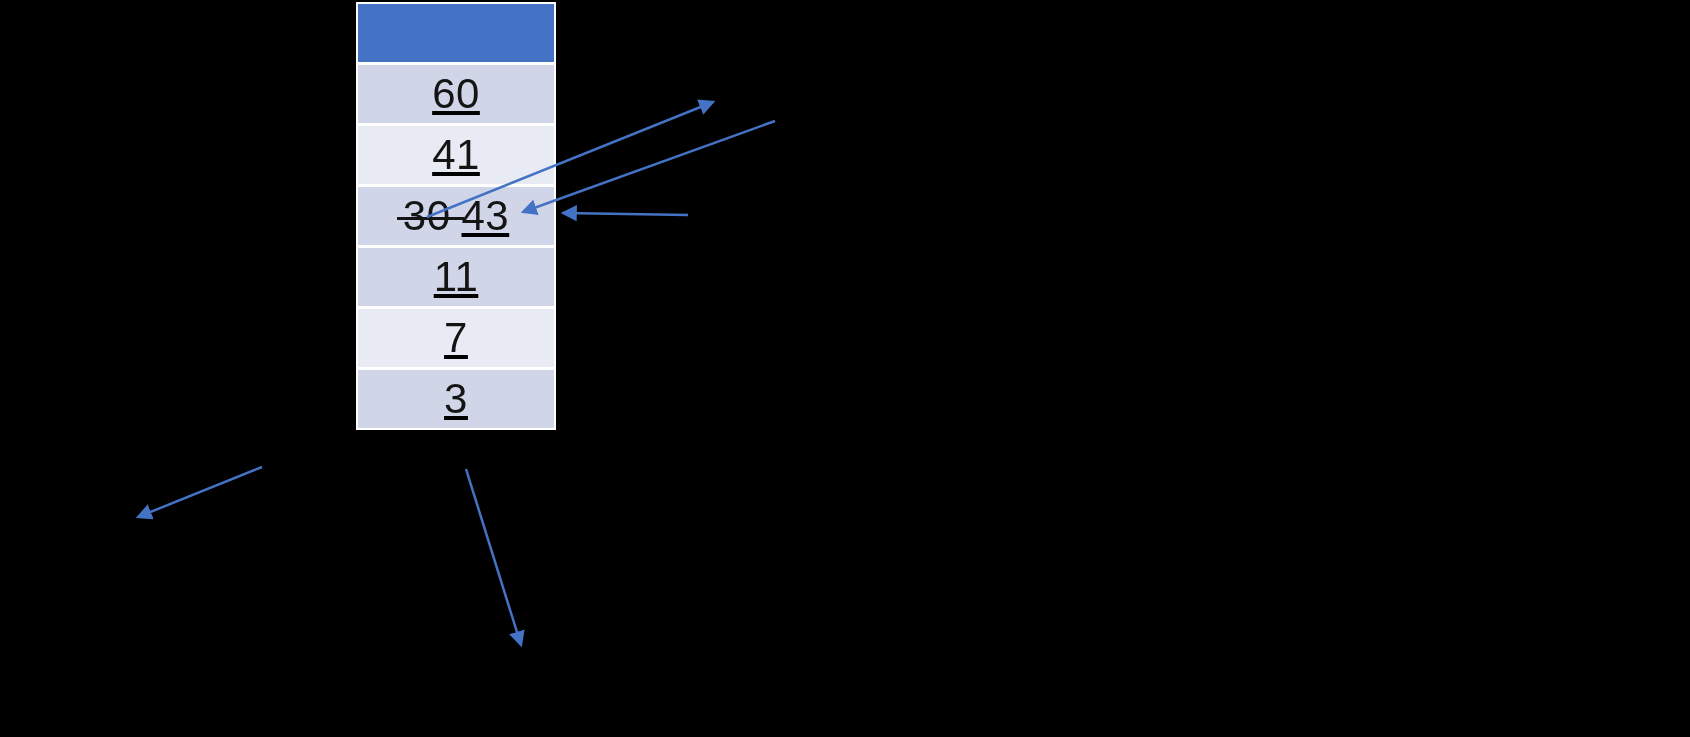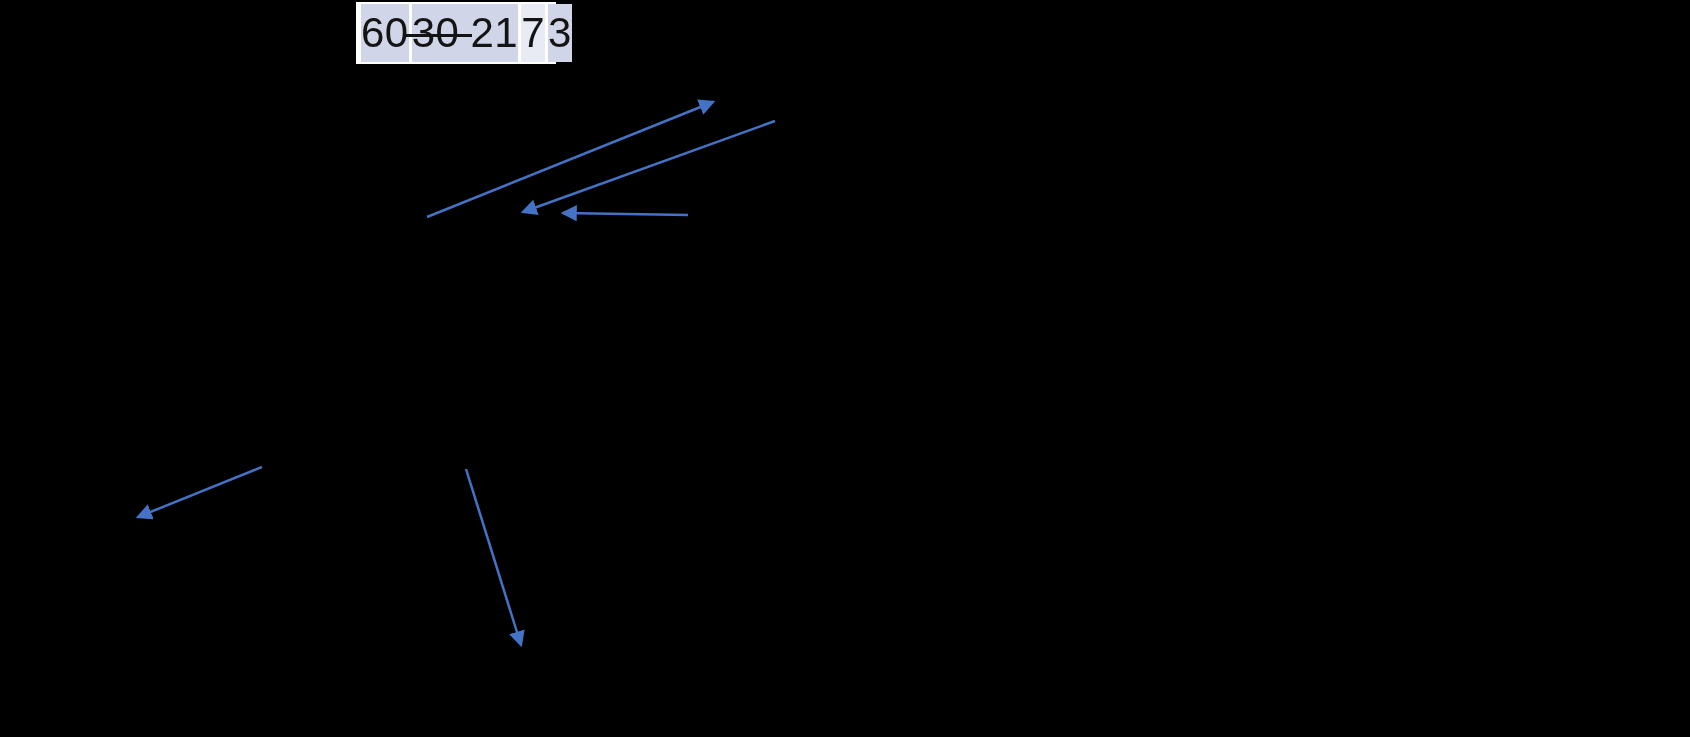--- a/index.html
+++ b/index.html
@@ -17,21 +17,23 @@
   }
   .values-table {
     position: absolute;
     left: 356px;
     top: 2px;
     width: 200px;
     box-sizing: border-box;
     background: var(--table-border, #fff);
     padding: 2px;
     display: flex;
+    flex-direction: column;
     gap: 3px;
+    text-decoration: underline;
   }
   .band {
     height: 58px;
     line-height: 58px;
     text-align: center;
     font-size: 42px;
     color: var(--text, #141414);
     letter-spacing: 0.5px;
     white-space: nowrap;
   }
@@ -66,26 +68,32 @@
 
 <div class="stage">
 
   <div class="values-table">
     <div class="band thead"></div>
 
     <div class="band r-dark">
       <span>60</span>
     </div>
 
+    <div class="band r-light">
+      <span>41</span>
+    </div>
 
     <div class="band r-dark">
-      <span class="struck">30</span><span>21</span>
+      <span class="struck">30</span><span>43</span>
     </div>
 
 
+    <div class="band r-dark">
+      <span>11</span>
+    </div>
 
     <div class="band r-light">
       <span>7</span>
     </div>
 
     <div class="band r-dark">
       <span>3</span>
     </div>
   </div>
 

